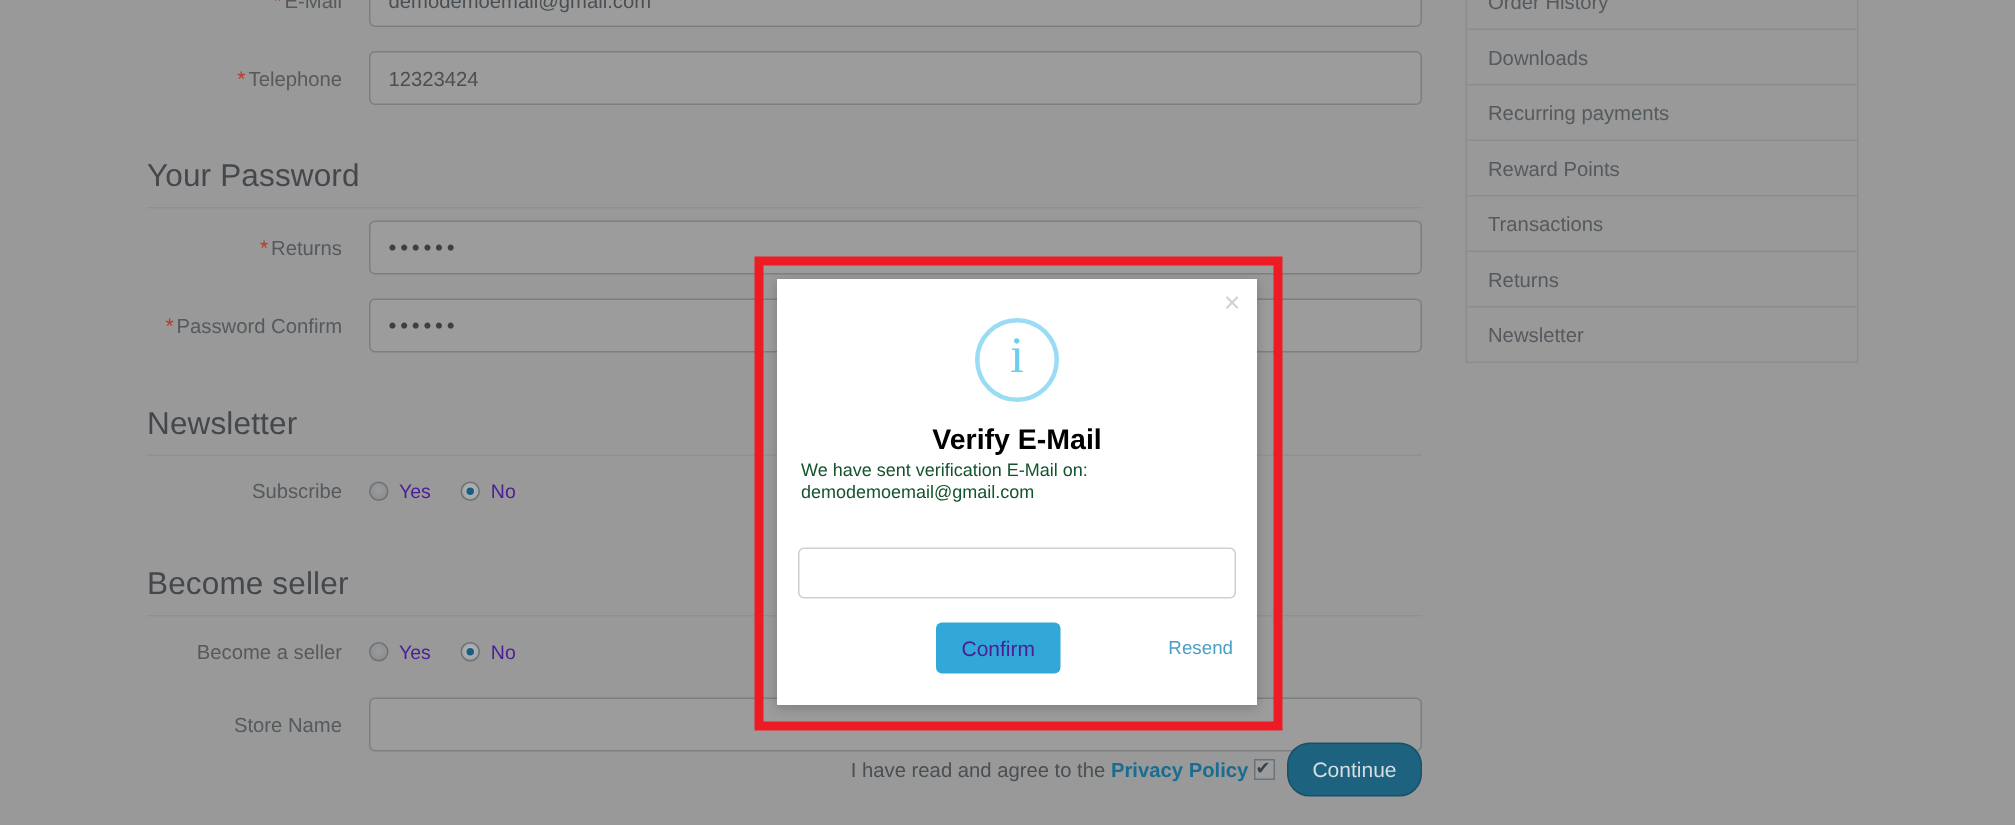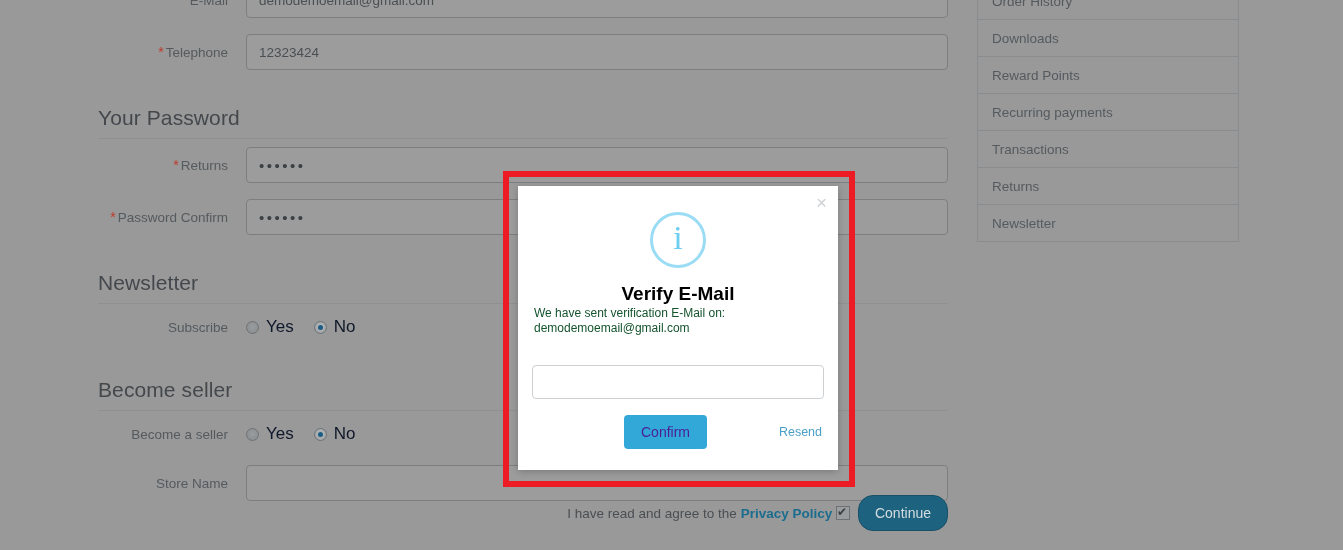--- a/index.html
+++ b/index.html
@@ -74,22 +74,22 @@
   .radio-row {
     display: flex;
     align-items: center;
     height: 46px;
   }
   .radio-group { display: flex; align-items: center; }
   .radio-opt {
     display: flex;
     align-items: center;
     margin-right: 20px;
-    font-size: 17px;
-    color: #0f172a;
+    font-size: 13px;
+    color: #4c1d95;
   }
   .radio-dot {
     width: 13px; height: 13px;
     border-radius: 50%;
     border: 1px solid #6e7274;
     background: radial-gradient(circle at 50% 45%, #9a9d9f 0%, #8f9294 60%, #86898b 100%);
     margin-right: 7px;
     position: relative;
     display: inline-block;
   }
@@ -355,22 +355,22 @@
       <span>I have read and agree to the</span>
       <b>Privacy Policy</b>
       <span class="agree-check"></span>
     </span>
     <button class="btn-continue">Continue</button>
   </div>
 
   <div class="sidebar">
     <div class="sidebar-item">Order History</div>
     <div class="sidebar-item">Downloads</div>
+    <div class="sidebar-item">Recurring payments</div>
     <div class="sidebar-item">Reward Points</div>
-    <div class="sidebar-item">Recurring payments</div>
     <div class="sidebar-item">Transactions</div>
     <div class="sidebar-item">Returns</div>
     <div class="sidebar-item">Newsletter</div>
   </div>
 
   <div class="modal">
     <div class="modal-close">×</div>
     <div class="modal-icon">
       <span>i</span>
     </div>

